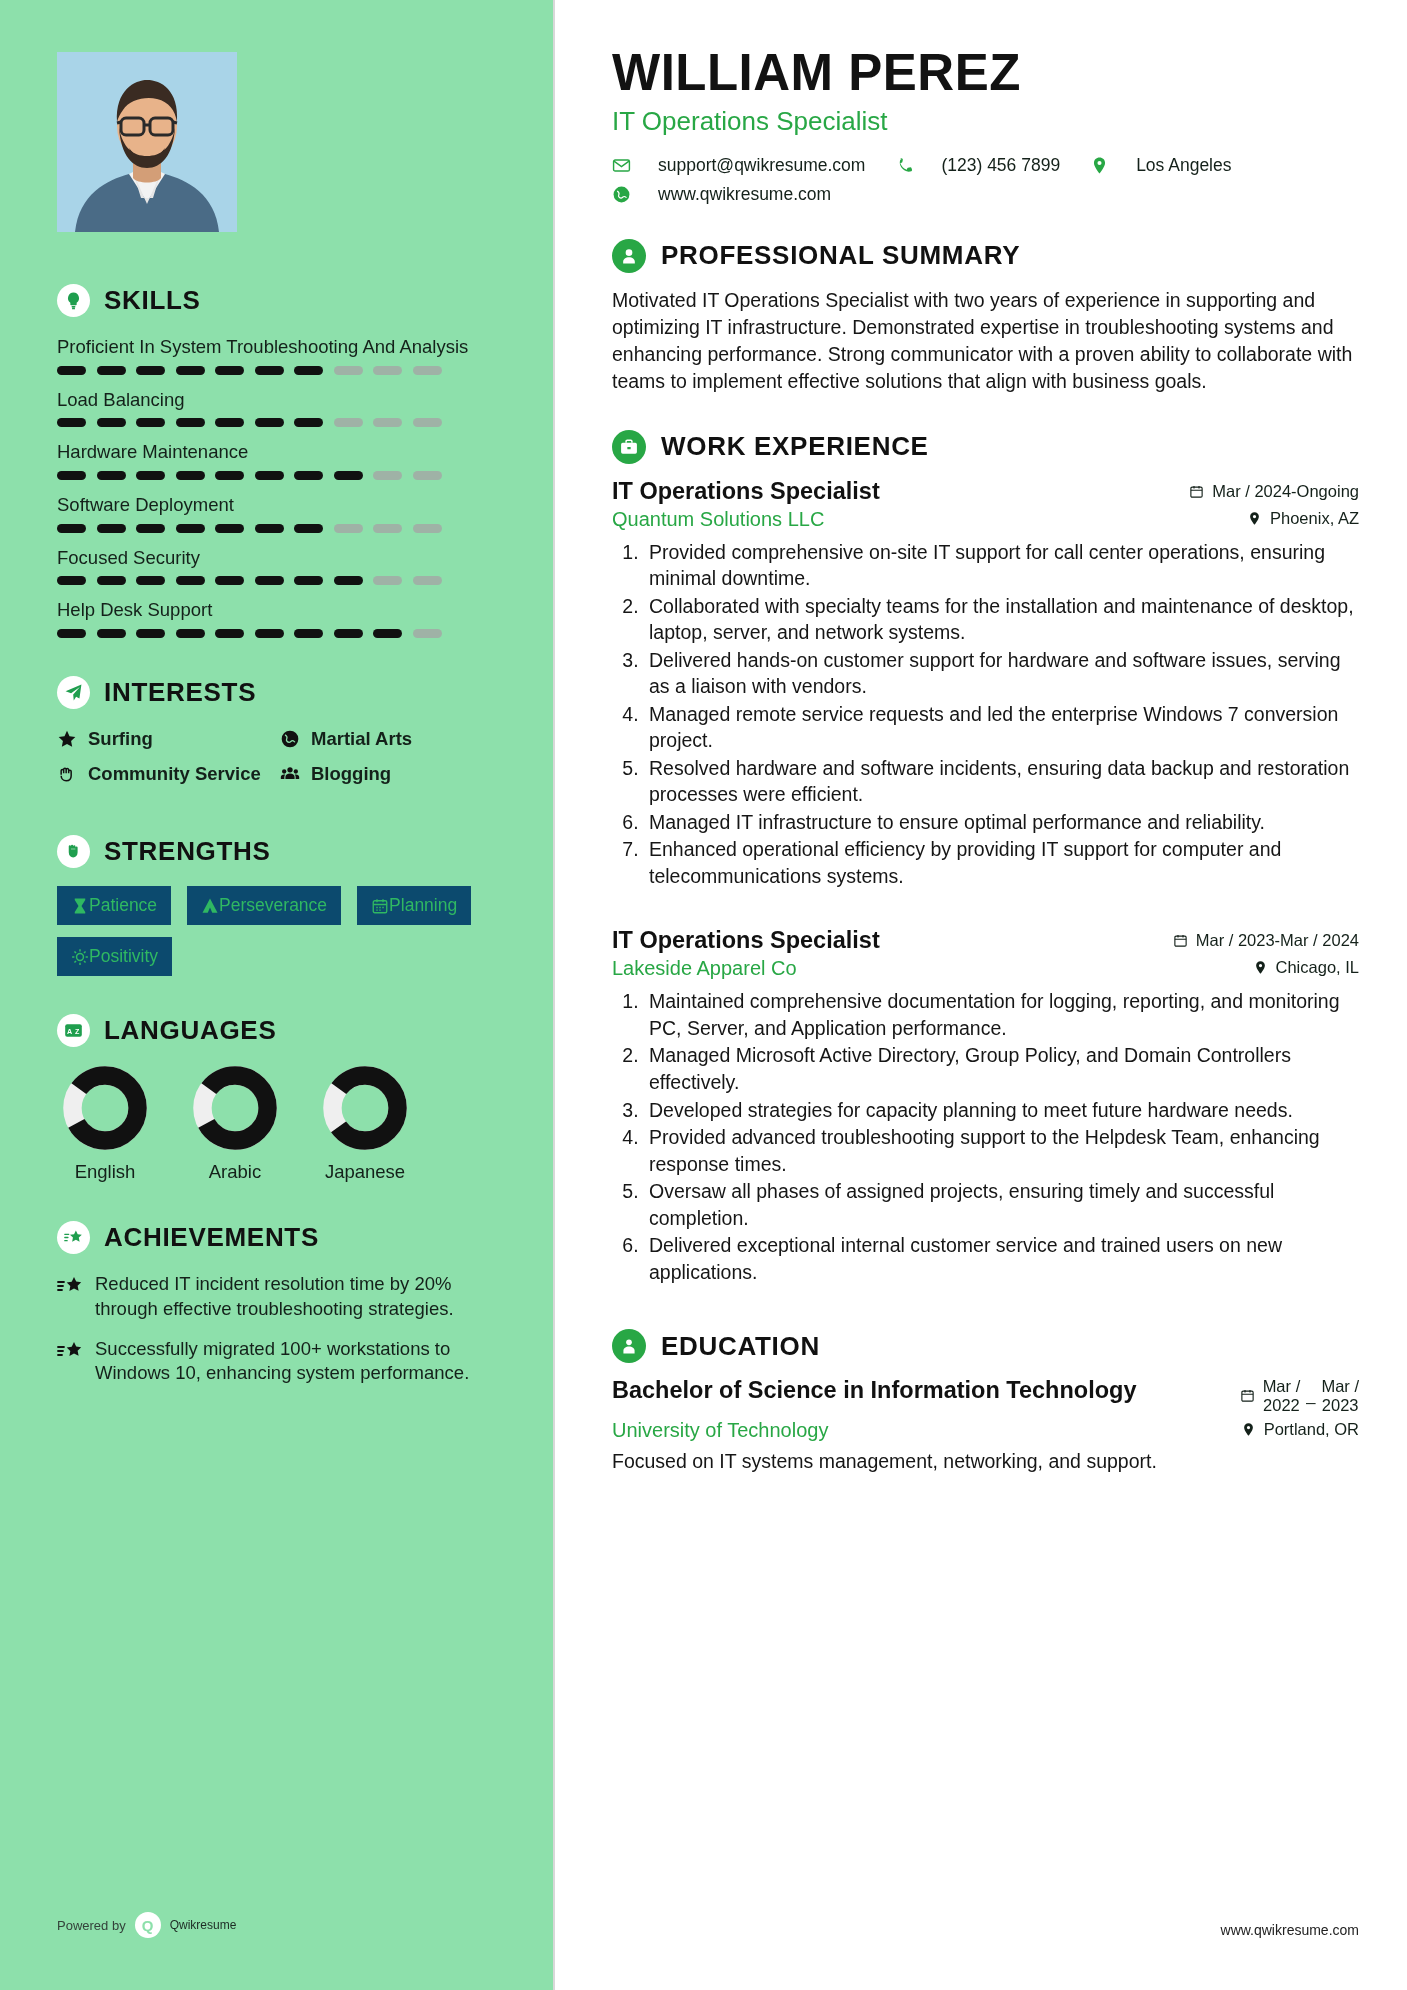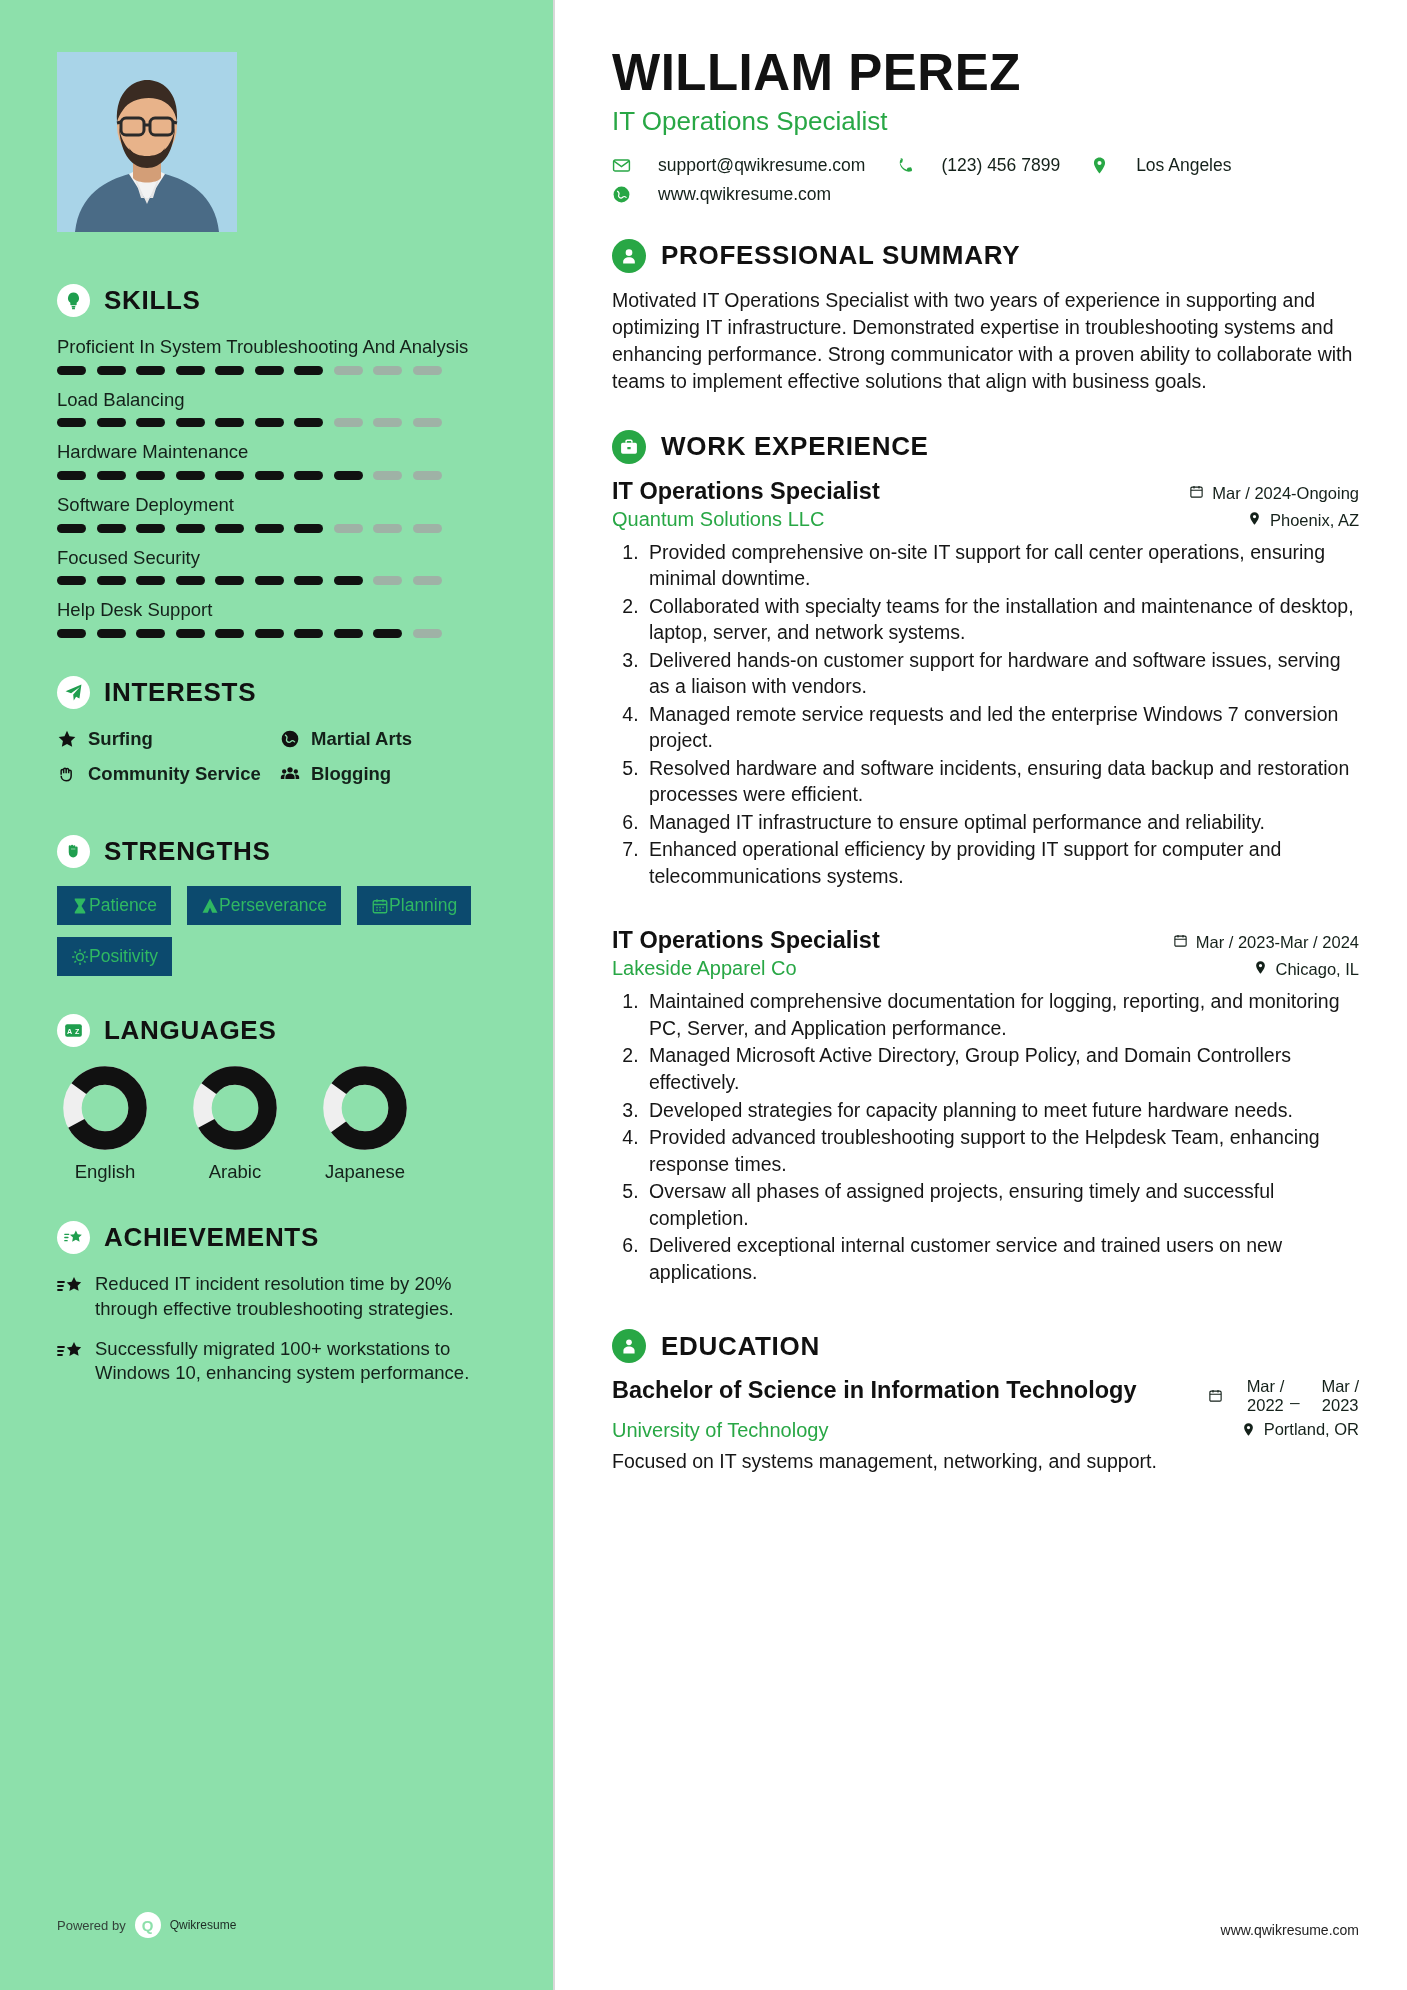--- a/index.html
+++ b/index.html
@@ -124,36 +124,36 @@
     flex:0 0 34px;
   }
   .msec-badge svg { width:20px; height:20px; display:block; }
   .msec-title { font-size:26px; font-weight:bold; letter-spacing:.7px; color:#111; }
 
   .summary { font-size:19.5px; line-height:1.40; color:#161616; }
 
   .job { margin-bottom:26px; }
   .job-line1 { display:flex; align-items:baseline; justify-content:space-between; }
   .job-title { font-size:23.5px; font-weight:bold; color:#111; }
-  .job-meta { font-size:16.5px; color:#14211a; display:flex; align-items:flex-start; gap:8px; white-space:nowrap; }
+  .job-meta { font-size:16.5px; color:#14211a; display:flex; align-items:center; gap:8px; white-space:nowrap; }
   .job-meta svg { width:15px; height:15px; display:block; }
   .job-line2 { display:flex; align-items:baseline; justify-content:space-between; margin-top:3px; }
   .job-company { font-size:20px; color:#28a745; }
   .job-ol { margin:8px 0 0 0; padding-left:32px; }
   .job-ol li {
     font-size:19.5px; line-height:1.36; color:#161616; margin-bottom:1px;
     padding-left:5px;
   }
 
   .edu-line1 { display:flex; align-items:flex-start; justify-content:space-between; gap:20px; }
   .edu-title { font-size:23.5px; font-weight:bold; color:#111; line-height:1.18; max-width:630px; }
   .edu-dates { display:flex; align-items:center; gap:8px; font-size:16.5px; color:#14211a; white-space:nowrap; }
   .edu-dates svg { width:15px; height:15px; display:block; }
   .edu-date-stack { display:flex; align-items:center; gap:6px; }
-  .edu-date-col { display:flex; flex-direction:column; line-height:1.14; text-align:center;margin-left:16px; }
+  .edu-date-col { display:flex; flex-direction:column; line-height:1.14; text-align:center; }
   .edu-line2 { display:flex; align-items:baseline; justify-content:space-between; margin-top:4px; }
   .edu-school { font-size:20px; color:#28a745; }
   .edu-desc { font-size:19.5px; line-height:1.36; color:#161616; margin-top:6px; }
 
   .main-footer {
     position:absolute; right:48px; bottom:52px;
     font-size:14px; color:#222;
   }
 </style>
 </head>

